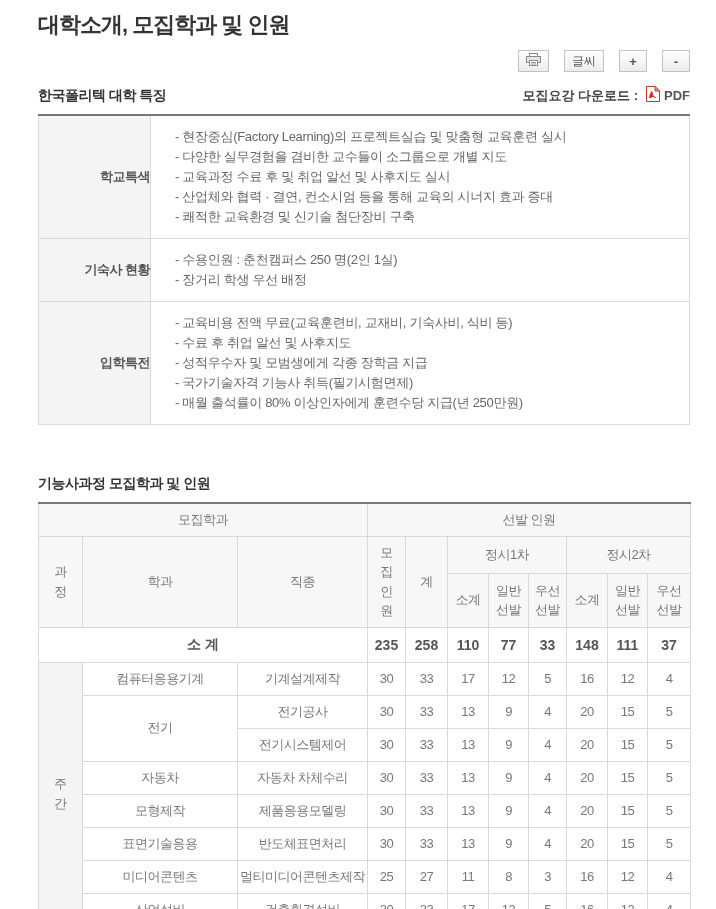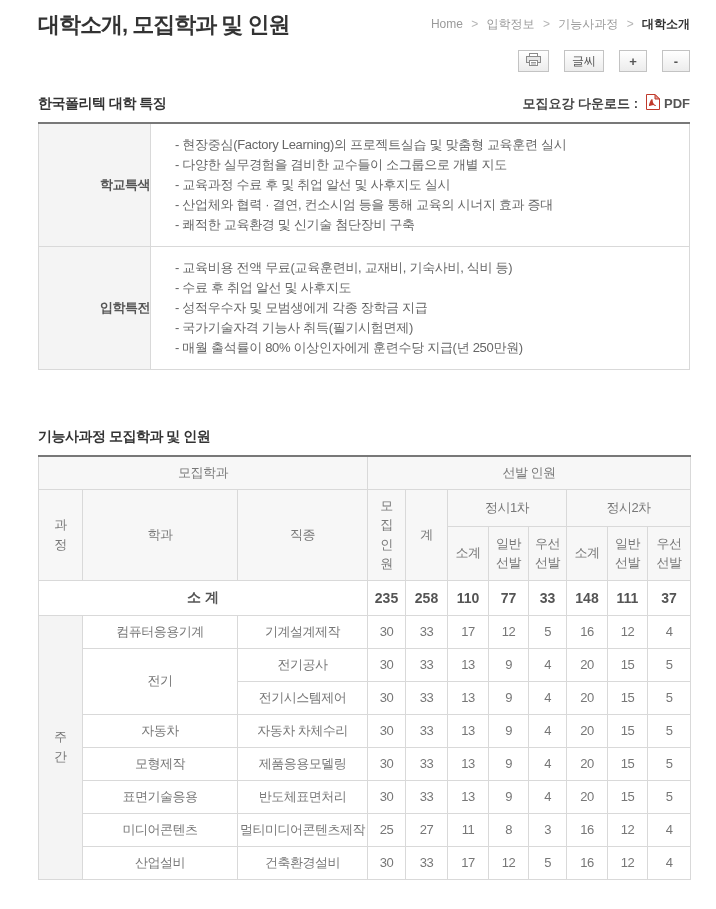--- a/index.html
+++ b/index.html
@@ -22,21 +22,21 @@
   .toolbar { display:flex; justify-content:flex-end; margin-top:10px; }
   .tool-btn {
     min-width:28px; height:22px; padding:0 7px;
     border:1px solid #c3c3c3; background:linear-gradient(#ffffff,#ececec);
     display:flex; align-items:center; justify-content:center;
     font-size:12px; color:#555; margin-left:15px; cursor:pointer;
   }
   .tool-btn.sign { font-weight:bold; font-size:13px; }
 
   
-  .section-head { display:flex; justify-content:space-between; align-items:flex-end; margin:22px 0 9px 0; }
+  .section-head { display:flex; justify-content:space-between; align-items:flex-end; margin:14px 0 9px 0; }
   .section-title { font-size:14px; font-weight:bold; color:#333; letter-spacing:-0.5px; }
   .download { font-size:13px; font-weight:bold; color:#444; display:flex; align-items:center; cursor:pointer; }
   .download .pdf-ico { margin:0 4px 0 7px; }
   .download .pdf-word { font-weight:bold; color:#555; }
 
   
   table { border-collapse:collapse; width:652px; table-layout:fixed; }
   .tbl { border-top:2px solid #787878; }
   .tbl th, .tbl td { border:1px solid #d9d9d9; }
 
@@ -58,29 +58,20 @@
 
   .gap-lg { height:36px; }
 </style>
 </head>
 <body>
 
 <div class="page">
 
   <div class="top-row">
     <h1 class="page-title">대학소개, 모집학과 및 인원</h1>
-    <div class="breadcrumb">
-      <span class="crumb">Home</span>
-      <span class="sep">&gt;</span>
-      <span class="crumb">입학정보</span>
-      <span class="sep">&gt;</span>
-      <span class="crumb">기능사과정</span>
-      <span class="sep">&gt;</span>
-      <span class="crumb current">대학소개</span>
-    </div>
   </div>
 
   <div class="toolbar">
     <div class="tool-btn">
       <span>
         <svg width="15" height="13" viewBox="0 0 15 13">
           <rect x="3.5" y="0.5" width="8" height="3" fill="#fff" stroke="#8a8a8a"></rect>
           <rect x="0.5" y="3.5" width="14" height="6" fill="#e6e6e6" stroke="#8a8a8a"></rect>
           <rect x="3.5" y="7.5" width="8" height="5" fill="#fff" stroke="#8a8a8a"></rect>
           <line x1="5" y1="9.5" x2="10" y2="9.5" stroke="#9a9a9a"></line>
@@ -112,20 +103,29 @@
     <tbody>
         <tr>
       <th>학교특색</th>
       <td>
             <div>
               <div class="feature-line">- 현장중심(Factory Learning)의 프로젝트실습 및 맞춤형 교육훈련 실시</div>
               <div class="feature-line">- 다양한 실무경험을 겸비한 교수들이 소그룹으로 개별 지도</div>
               <div class="feature-line">- 교육과정 수료 후 및 취업 알선 및 사후지도 실시</div>
               <div class="feature-line">- 산업체와 협력 · 결연, 컨소시엄 등을 통해 교육의 시너지 효과 증대</div>
               <div class="feature-line">- 쾌적한 교육환경 및 신기술 첨단장비 구축</div>
+            </div>
+          </td>
+    </tr>
+    <tr>
+      <th>기숙사 현황</th>
+      <td>
+            <div>
+              <div class="feature-line">- 수용인원 : 춘천캠퍼스 250 명(2인 1실)</div>
+              <div class="feature-line">- 장거리 학생 우선 배정</div>
             </div>
           </td>
     </tr>
     <tr>
       <th>입학특전</th>
       <td>
             <div>
               <div class="feature-line">- 교육비용 전액 무료(교육훈련비, 교재비, 기숙사비, 식비 등)</div>
               <div class="feature-line">- 수료 후 취업 알선 및 사후지도</div>
               <div class="feature-line">- 성적우수자 및 모범생에게 각종 장학금 지급</div>

